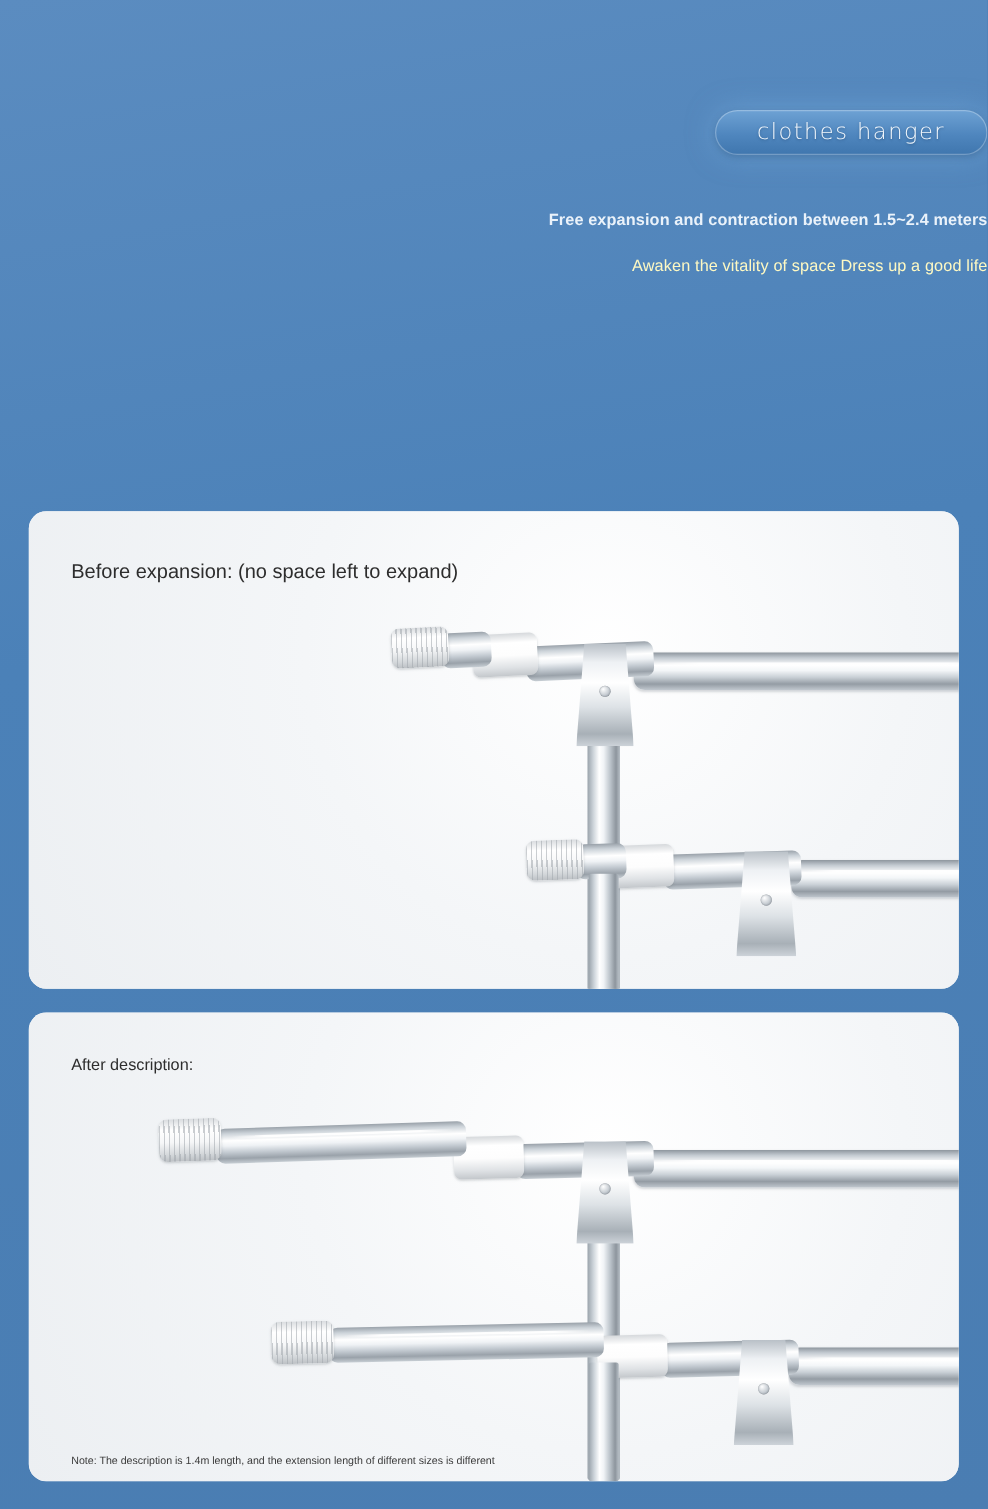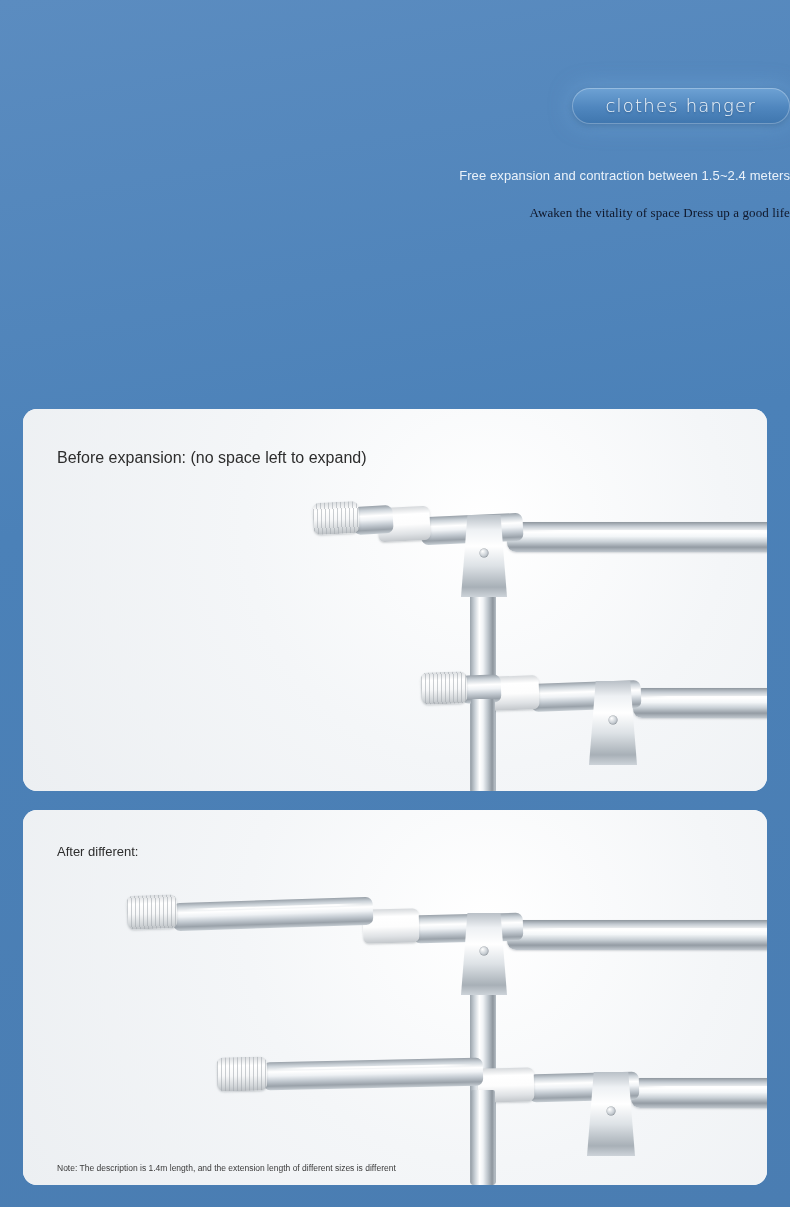--- a/index.html
+++ b/index.html
@@ -43,30 +43,29 @@
     color: #ffffff;
     font-size: 41px;
     font-weight: 400;
     letter-spacing: 0.4px;
     text-shadow: 0 2px 6px rgba(28,58,92,0.30);
   }
   .sub1 {
     margin: 44px 0 0;
     color: #eaf2fa;
     font-size: 13px;
-    font-weight: 400;
+    font-weight: 700;
     letter-spacing: 0.1px;
   }
   .sub2 {
     margin: 22px 0 0;
-    color: #0f172a;
+    color: #fef9c3;
     font-size: 13px;
     font-weight: 300;
     letter-spacing: 0.1px;
-    font-family: Liberation Serif, serif;
   }
 
   
   .panel {
     position: absolute;
     left: 23px;
     width: 744px;
     background: #fbfbfb;
     border-radius: 14px;
     overflow: hidden;
@@ -239,15 +238,15 @@
     <div class="rail-thin" style="left:240px; top:250px; width:220px; height:28px; transform:rotate(-1.2deg);"></div>
     <div class="gloss" style="left:252px; top:256px; width:198px; transform:rotate(-1.2deg);"></div>
     <div class="cap" style="left:194px; top:247px; width:50px; height:34px; transform:rotate(-1.2deg);"></div>
 
     <div class="post" style="left:448px; top:280px; width:24px; height:95px;"></div>
     <div class="joint" style="left:564px; top:262px; width:48px; height:84px; clip-path:polygon(14% 0%, 86% 0%, 100% 100%, 0% 100%);">
       <div class="screw"></div>
     </div>
   </div>
 
-  <div class="panel-label" id="label-after">After different:</div>
+  <div class="panel-label" id="label-after">After description:</div>
   <div id="note">Note: The description is 1.4m length, and the extension length of different sizes is different</div>
 </div>
 
 </body></html>

